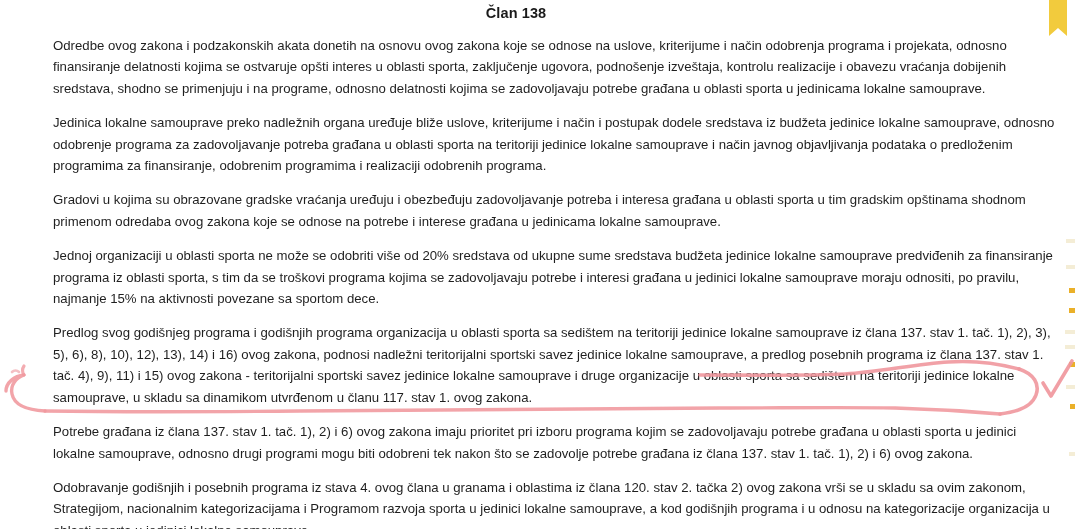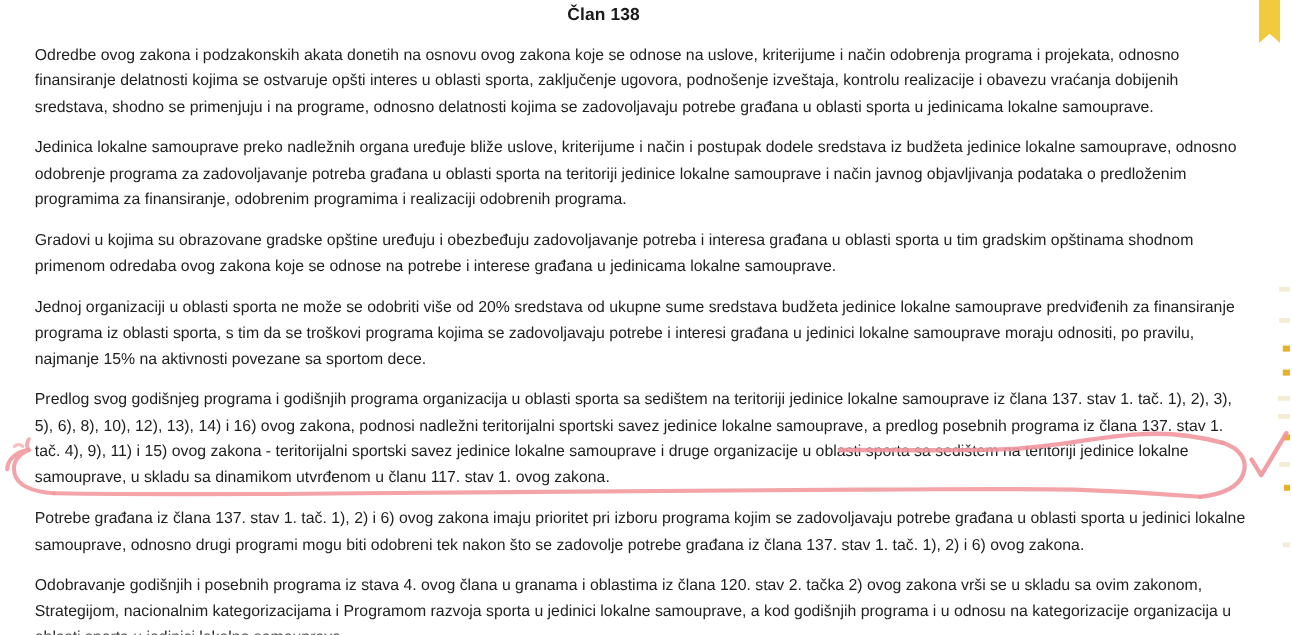--- a/index.html
+++ b/index.html
@@ -19,21 +19,21 @@
   #page {
     position: absolute;
     inset: 0;
     width: 1077px;
     height: 529px;
   }
 
   
   .doc {
     position: absolute;
-    left: 4px;
+    left: 17px;
     top: 0;
     width: 1060px;
     height: 529px;
     box-sizing: border-box;
     padding: 4px 18px 0 18px;
   }
 
   .article-title {
     text-align: center;
     font-size: 14.5px;
@@ -42,21 +42,21 @@
     letter-spacing: 0.1px;
     margin: 0 0 13px 0;
     padding-right: 62px;
     line-height: 18px;
   }
 
   .para {
     font-size: 13.2px;
     line-height: 21.4px;
     color: #1f1f1f;
-    margin: 0 0 13px 2px;
+    margin: 0 0 13px 13px;
     text-align: left;
     padding: 0 2px 0 5px;
     position: relative;
   }
   .para:last-child { margin-bottom: 0; }
 
   .para-highlighted {
     
   }
 
@@ -120,21 +120,21 @@
     <div class="mk strong" style="top:404px; width:5px;  height:5px;"></div>
     <div class="mk faint" style="top:452px; width:6px;  height:4px;"></div>
   </div>
 
   <div class="doc">
 
     <div class="article-title">Član 138</div>
 
     <p class="para">Odredbe ovog zakona i podzakonskih akata donetih na osnovu ovog zakona koje se odnose na uslove, kriterijume i način odobrenja programa i projekata, odnosno finansiranje delatnosti kojima se ostvaruje opšti interes u oblasti sporta, zaključenje ugovora, podnošenje izveštaja, kontrolu realizacije i obavezu vraćanja dobijenih sredstava, shodno se primenjuju i na programe, odnosno delatnosti kojima se zadovoljavaju potrebe građana u oblasti sporta u jedinicama lokalne samouprave.</p>
     <p class="para">Jedinica lokalne samouprave preko nadležnih organa uređuje bliže uslove, kriterijume i način i postupak dodele sredstava iz budžeta jedinice lokalne samouprave, odnosno odobrenje programa za zadovoljavanje potreba građana u oblasti sporta na teritoriji jedinice lokalne samouprave i način javnog objavljivanja podataka o predloženim programima za finansiranje, odobrenim programima i realizaciji odobrenih programa.</p>
-    <p class="para">Gradovi u kojima su obrazovane gradske opštine uređuju i obezbeđuju zadovoljavanje potreba i interesa građana u oblasti sporta u tim gradskim opštinama shodnom primenom odredaba ovog zakona koje se odnose na potrebe i interese građana u jedinicama lokalne samouprave.</p>
+    <p class="para">Gradovi u kojima su obrazovane gradske vraćanja uređuju i obezbeđuju zadovoljavanje potreba i interesa građana u oblasti sporta u tim gradskim opštinama shodnom primenom odredaba ovog zakona koje se odnose na potrebe i interese građana u jedinicama lokalne samouprave.</p>
     <p class="para">Jednoj organizaciji u oblasti sporta ne može se odobriti više od 20% sredstava od ukupne sume sredstava budžeta jedinice lokalne samouprave predviđenih za finansiranje programa iz oblasti sporta, s tim da se troškovi programa kojima se zadovoljavaju potrebe i interesi građana u jedinici lokalne samouprave moraju odnositi, po pravilu, najmanje 15% na aktivnosti povezane sa sportom dece.</p>
     <p class="para">Predlog svog godišnjeg programa i godišnjih programa organizacija u oblasti sporta sa sedištem na teritoriji jedinice lokalne samouprave iz člana 137. stav 1. tač. 1), 2), 3), 5), 6), 8), 10), 12), 13), 14) i 16) ovog zakona, podnosi nadležni teritorijalni sportski savez jedinice lokalne samouprave, a predlog posebnih programa iz člana 137. stav 1. tač. 4), 9), 11) i 15) ovog zakona - teritorijalni sportski savez jedinice lokalne samouprave i druge organizacije u oblasti sporta sa sedištem na teritoriji jedinice lokalne samouprave, u skladu sa dinamikom utvrđenom u članu 117. stav 1. ovog zakona.</p>
     <p class="para para-highlighted">Potrebe građana iz člana 137. stav 1. tač. 1), 2) i 6) ovog zakona imaju prioritet pri izboru programa kojim se zadovoljavaju potrebe građana u oblasti sporta u jedinici lokalne samouprave, odnosno drugi programi mogu biti odobreni tek nakon što se zadovolje potrebe građana iz člana 137. stav 1. tač. 1), 2) i 6) ovog zakona.</p>
     <p class="para">Odobravanje godišnjih i posebnih programa iz stava 4. ovog člana u granama i oblastima iz člana 120. stav 2. tačka 2) ovog zakona vrši se u skladu sa ovim zakonom, Strategijom, nacionalnim kategorizacijama i Programom razvoja sporta u jedinici lokalne samouprave, a kod godišnjih programa i u odnosu na kategorizacije organizacija u oblasti sporta u jedinici lokalne samouprave.</p>
 
   </div>
 
   <svg class="ink" viewBox="0 0 1077 529">
 
     <path d="M1019 369 C 1000 364, 975 360, 948 362 C 915 364, 880 372, 845 374

